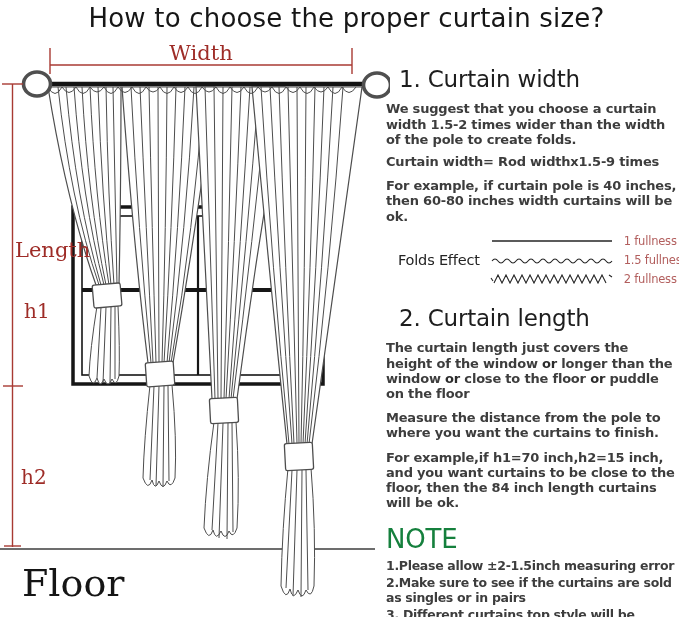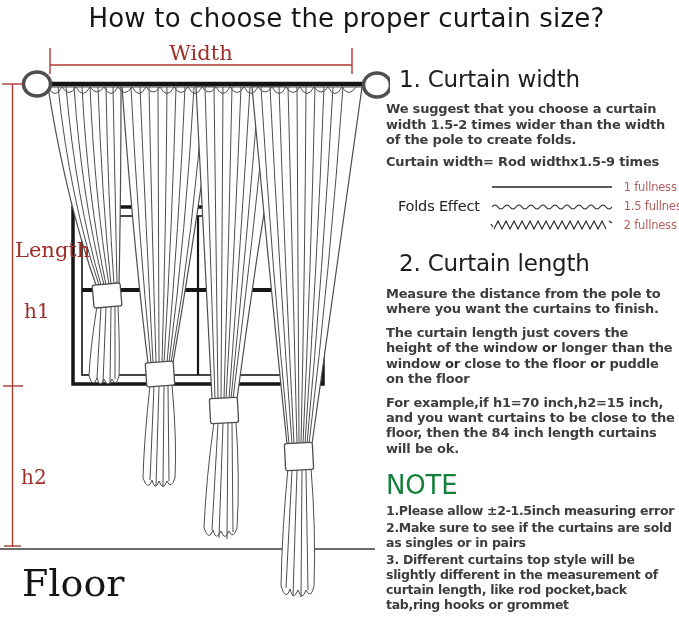--- a/index.html
+++ b/index.html
@@ -148,20 +148,21 @@
     <text class="diag-label" x="24" y="318" font-size="20" fill="#9e2c27">h1</text>
     <text class="diag-label" x="21" y="484" font-size="20" fill="#9e2c27">h2</text>
     <text class="diag-label" x="22" y="596" font-size="38" fill="#151515">Floor</text>
   </svg>
 
   <div class="col">
 
     <h2>1. Curtain width</h2>
     <p>We suggest that you choose a curtain width 1.5-2 times wider than the width of the pole to create folds.</p>
     <p class="formula">Curtain width= Rod widthx1.5-9 times</p>
+    <p>For example, if curtain pole is 40 inches, then 60-80 inches width curtains will be ok.</p>
 
     <div class="folds">
       <span class="folds-label">Folds Effect</span>
       <div class="fold-rows">
         <div class="fold-row">
           <svg width="126" height="16">
             <line x1="3" y1="8" x2="123" y2="8" stroke="#242424" stroke-width="1.6"></line>
           </svg>
           <span class="fullness">1 fullness</span>
         </div>
@@ -174,22 +175,22 @@
         <div class="fold-row">
           <svg width="126" height="16">
             <path fill="none" stroke="#242424" stroke-width="1.1" d="M2,7 l2,3 M5,12 L9,4 L13,12 L17,4 L21,12 L25,4 L29,12 L33,4 L37,12 L41,4 L45,12 L49,4 L53,12 L57,4 L61,12 L65,4 L69,12 L73,4 L77,12 L81,4 L85,12 L89,4 L93,12 L97,4 L101,12 L105,4 L109,12 L113,4 L117,12 M120,4 l3,2"></path>
           </svg>
           <span class="fullness">2 fullness</span>
         </div>
       </div>
     </div>
 
     <h2 class="sec2-head">2. Curtain length</h2>
+    <p><span>The curtain length just covers the height of the window </span><b>or</b><span> longer than the window </span><b>or</b><span> close to the floor </span><b>or</b><span> puddle on the floor</span></p>
     <p>Measure the distance from the pole to where you want the curtains to finish.</p>
-    <p><span>The curtain length just covers the height of the window </span><b>or</b><span> longer than the window </span><b>or</b><span> close to the floor </span><b>or</b><span> puddle on the floor</span></p>
     <p>For example,if h1=70 inch,h2=15 inch, and you want curtains to be close to the floor, then the 84 inch length curtains will be ok.</p>
 
     <div class="note-h">NOTE</div>
     <p class="note">1.Please allow ±2-1.5inch measuring error</p>
     <p class="note">2.Make sure to see if the curtains are sold as singles or in pairs</p>
     <p class="note">3. Different curtains top style will be slightly different in the measurement of curtain length, like rod pocket,back tab,ring hooks or grommet</p>
   </div>
 
 </div>
 

